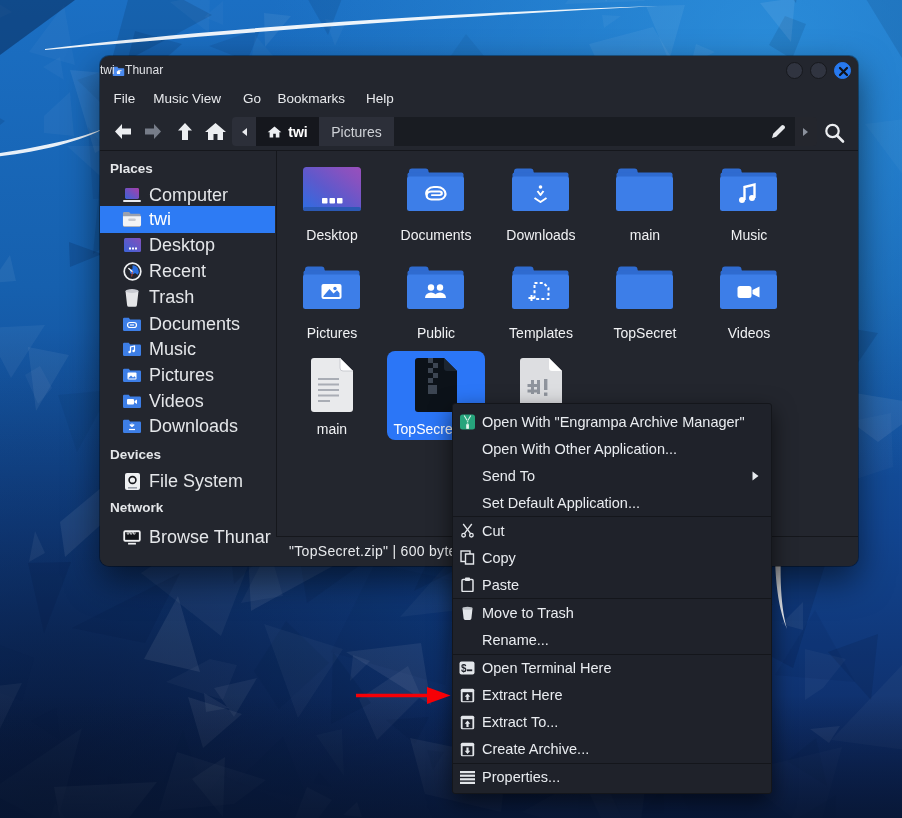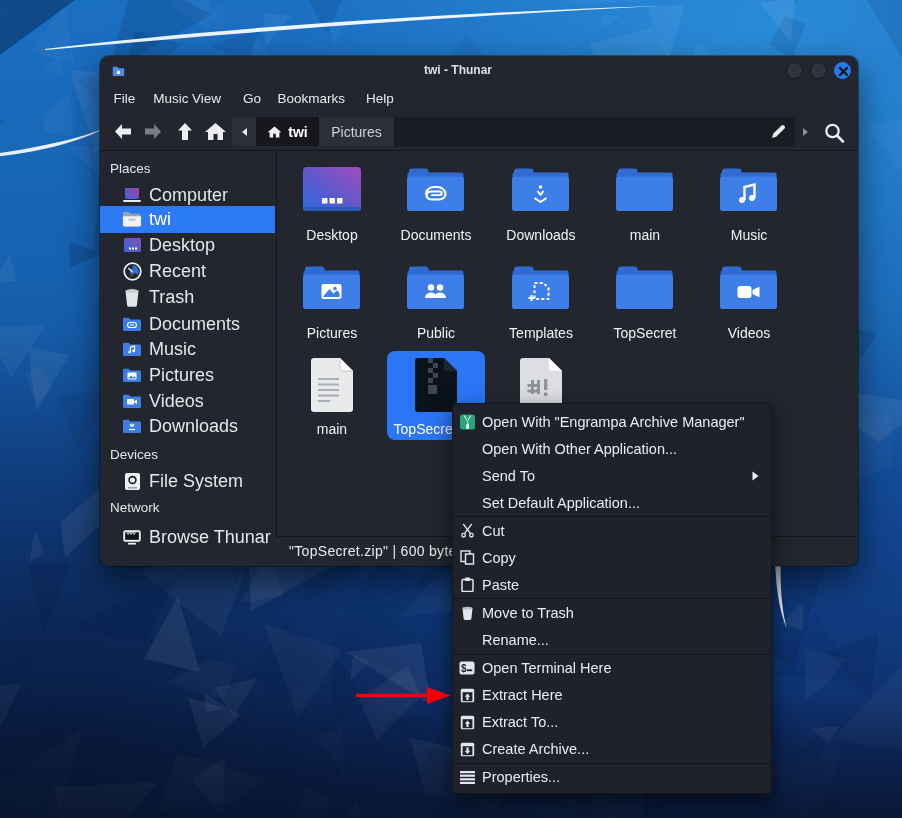--- a/index.html
+++ b/index.html
@@ -1,38 +1,38 @@
 <!DOCTYPE html>
 <html><head><meta charset="utf-8">
 <style>
 html,body{margin:0;padding:0}
 body{width:902px;height:818px;overflow:hidden;position:relative;font-family:"Liberation Sans",sans-serif;background:#14549e}
 #wall{position:absolute;left:0;top:0}
 .win{position:absolute;left:100px;top:56px;width:758px;height:510px;background:#23262e;border-radius:9px;box-shadow:0 14px 34px rgba(0,0,0,.55),0 0 0 1px rgba(0,0,0,.35)}
 
 .tbar{position:absolute;left:0;top:0;width:100%;height:28px}
-.title{position:absolute;left:0;top:0;width:716px;text-align:center;line-height:28px;font-size:12px;font-weight:bold;color:#dfe1e5}
+.title{position:absolute;left:0;top:0;width:716px;text-align:left;line-height:28px;font-size:12px;font-weight:normal;color:#dfe1e5}
 .wbtn{position:absolute;top:5.5px;width:17px;height:17px;border-radius:50%;background:#303440;border:1px solid #16181d;box-sizing:border-box}
 .wbtn.close{background:#2779f0;border-color:#2779f0}
 .wbtn.close svg{position:absolute;left:3px;top:3px}
 
 .mbar{position:absolute;left:0;top:28px;width:100%;height:29px;font-size:13.5px;color:#e8eaed}
 .mbar span{position:absolute;top:0;line-height:29px}
 
 .tools{position:absolute;left:0;top:57px;width:100%;height:37px}
 .navic{position:absolute;top:8px}
 .pathgrp{position:absolute;left:132px;top:4px;height:29px;border-radius:4px;overflow:hidden;display:flex}
 .pbtn{height:29px;display:flex;align-items:center;justify-content:center}
 
 .content{position:absolute;left:0;top:94px;width:100%;bottom:0;border-top:1px solid #15171c;border-radius:0 0 9px 9px;overflow:hidden}
 .side{position:absolute;left:0;top:0;width:175px;height:100%;background:#23262e}
 .srow{position:absolute;left:0;width:175px;height:26px;display:flex;align-items:center;font-size:18px;color:#e4e6e9}
 .srow .ic{position:absolute;left:22px;width:20px;height:20px;display:flex;align-items:center;justify-content:center}
 .srow .tx{position:absolute;left:49px;white-space:nowrap}
-.shead{position:absolute;left:10px;height:26px;line-height:26px;font-size:13.5px;font-weight:normal;color:#e4e6e9}
+.shead{position:absolute;left:10px;height:26px;line-height:26px;font-size:13.5px;font-weight:bold;color:#e4e6e9}
 .sel{background:#2d7bf4}
 .files{position:absolute;left:176px;top:0;right:0;height:100%;background:#23262e;border-left:1px solid #15171c}
 .item{position:absolute;width:96px;text-align:center}
 .item .lab{margin-top:11px;font-size:14px;color:#f1f2f4;white-space:nowrap}
 .statbar{position:absolute;left:176px;right:0;bottom:0;height:29px;border-top:1px solid #15171c;background:#23262e}
 .stattx{position:absolute;left:13px;top:0;width:163px;overflow:hidden;line-height:28px;font-size:14px;letter-spacing:0.3px;color:#e8eaed;white-space:nowrap}
 
 .menu{position:absolute;left:452px;top:403px;width:320px;height:391px;background:#1f222a;border:1px solid #14161b;box-sizing:border-box;border-radius:3px;box-shadow:0 8px 22px rgba(0,0,0,.6);padding-top:4px}
 .mi{height:27.07px;position:relative;font-size:14.5px;color:#e9ecf0}
 .mi .mtx{position:absolute;left:29px;top:50%;transform:translateY(-50%);white-space:nowrap}

